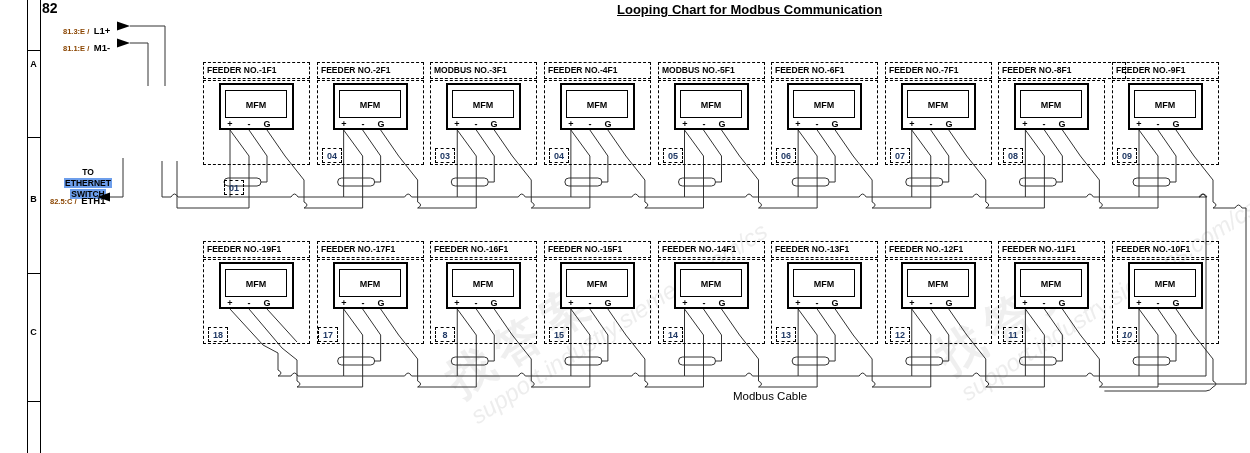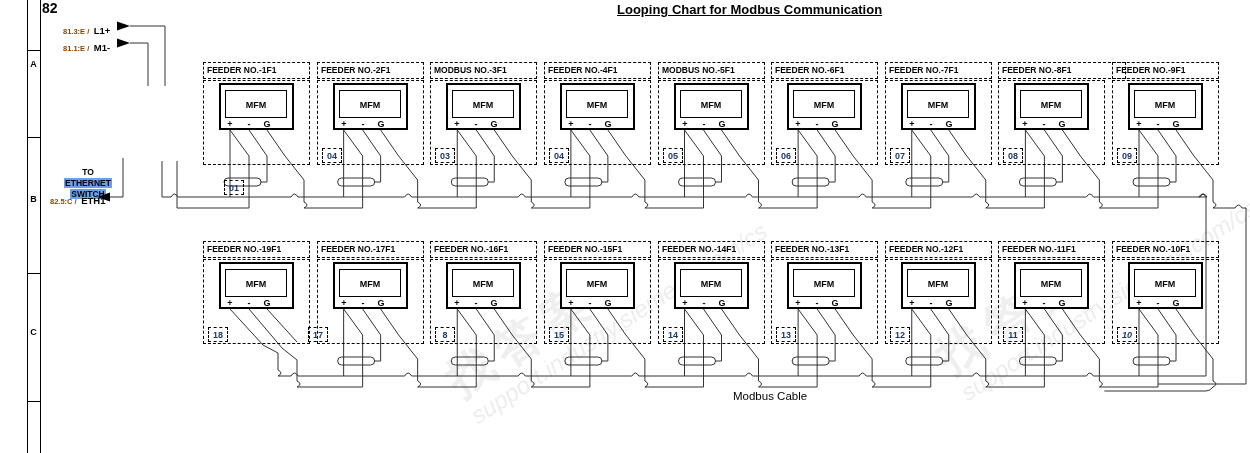--- a/index.html
+++ b/index.html
@@ -331,21 +331,21 @@
         <div class="abs tag-box" style="left:208px;top:327px;color:#1f3864;">18</div>
       </div>
       <div class="abs " style="left:0;top:0;">
         <div class="abs feeder-header" style="left:317px;top:241px;width:107px;"><span>FEEDER NO.-17F1</span></div>
         <div class="abs dashed" style="left:317px;top:259px;width:107px;height:85px;"></div>
         <div class="abs mfm-outer" style="left:333px;top:262px;width:75px;height:47px;"></div>
         <div class="abs mfm-inner" style="left:339px;top:269px;width:62px;height:28px;line-height:28px;">MFM</div>
         <div class="abs term" style="left:338px;top:298px;">+</div>
         <div class="abs term" style="left:357px;top:298px;">-</div>
         <div class="abs term" style="left:375px;top:298px;">G</div>
-        <div class="abs tag-box" style="left:308px;top:327px;color:#1f3864;">17</div>
+        <div class="abs tag-box" style="left:318px;top:327px;color:#1f3864;">17</div>
       </div>
       <div class="abs " style="left:0;top:0;">
         <div class="abs feeder-header" style="left:430px;top:241px;width:107px;"><span>FEEDER NO.-16F1</span></div>
         <div class="abs dashed" style="left:430px;top:259px;width:107px;height:85px;"></div>
         <div class="abs mfm-outer" style="left:446px;top:262px;width:75px;height:47px;"></div>
         <div class="abs mfm-inner" style="left:452px;top:269px;width:62px;height:28px;line-height:28px;">MFM</div>
         <div class="abs term" style="left:451px;top:298px;">+</div>
         <div class="abs term" style="left:470px;top:298px;">-</div>
         <div class="abs term" style="left:488px;top:298px;">G</div>
         <div class="abs tag-box" style="left:435px;top:327px;color:#1f3864;">8</div>

